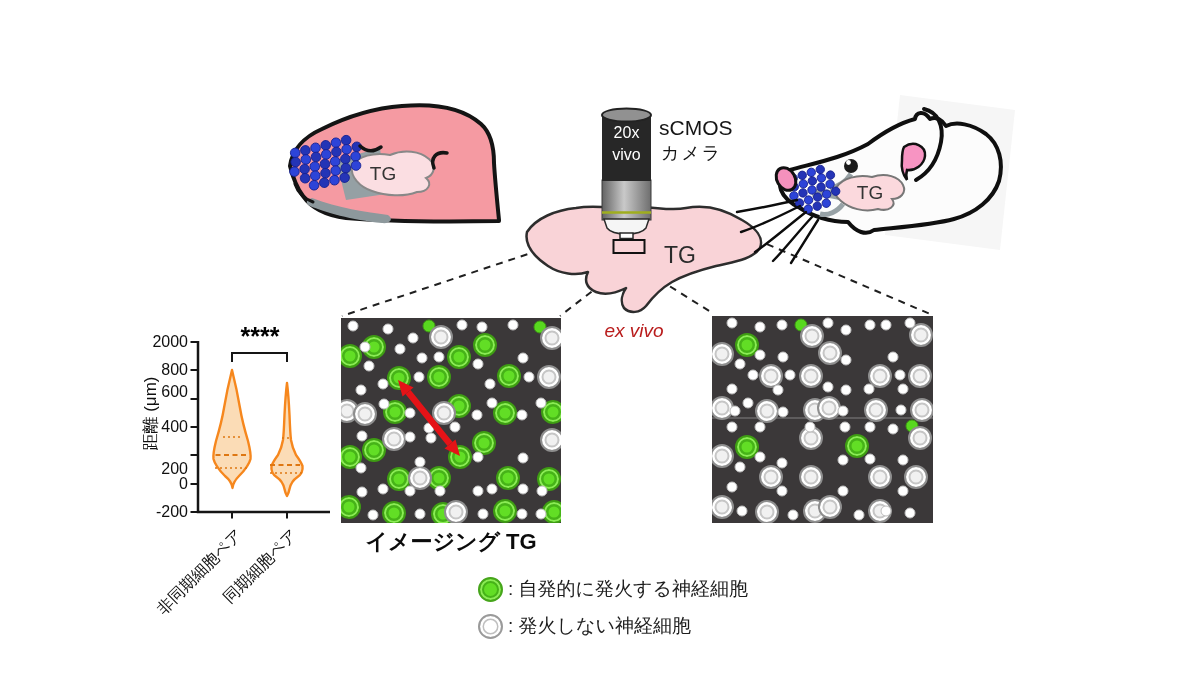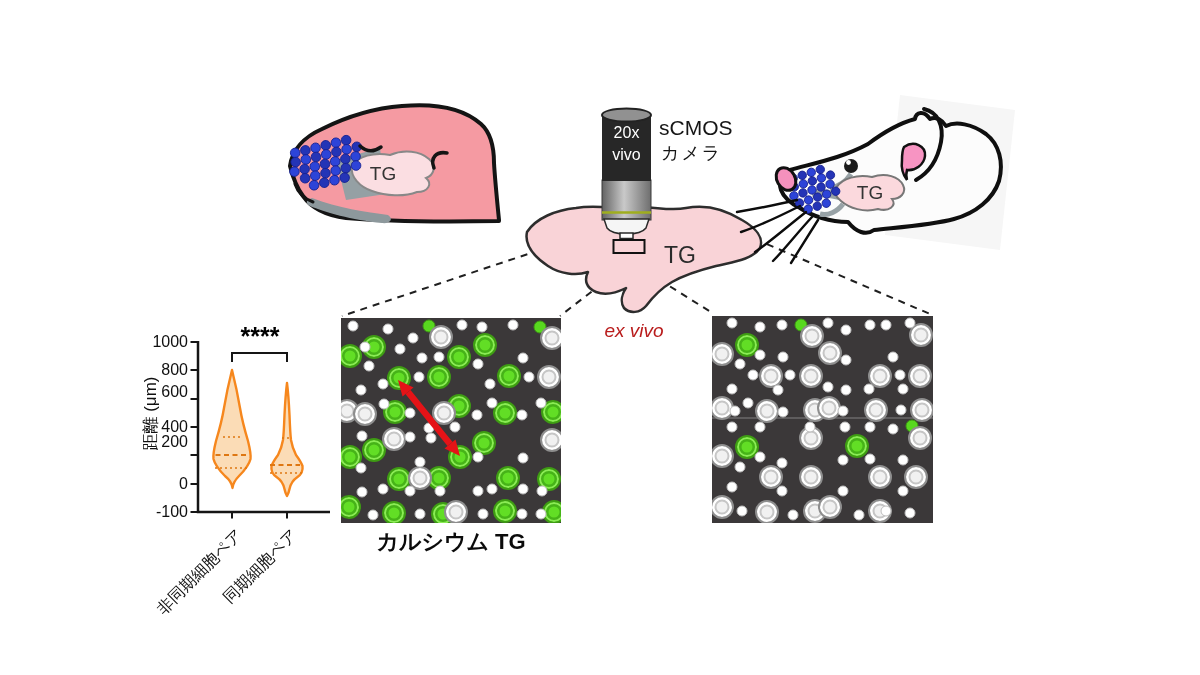--- a/index.html
+++ b/index.html
@@ -395,32 +395,42 @@
   <div class="txt" id="camera-line1">sCMOS</div>
   <div class="txt" id="camera-line2">カメラ</div>
   <div class="txt" id="tissue-label">TG</div>
   <div class="txt" id="tg-newborn">TG</div>
   <div class="txt" id="tg-adult">TG</div>
 
   <div id="center-caption">
     <div class="l1">ex vivo</div>
   </div>
 
-  <div class="panel-caption" id="caption-newborn">カルシウム TG</div>
+  <div class="panel-caption" id="caption-newborn">イメージング TG</div>
 
   <div class="txt" id="stars">****</div>
   <div class="txt" id="ylabel">距離 (μm)</div>
   <div id="ytick-layer">
-      <div class="ytick" style="top: 333px;">1000</div>
+      <div class="ytick" style="top: 333px;">2000</div>
       <div class="ytick" style="top: 361.333px;">800</div>
       <div class="ytick" style="top: 383px;">600</div>
       <div class="ytick" style="top: 418px;">400</div>
-      <div class="ytick" style="top: 433px;">200</div>
+      <div class="ytick" style="top: 460px;">200</div>
       <div class="ytick" style="top: 474.667px;">0</div>
-      <div class="ytick" style="top: 503px;">-100</div>
+      <div class="ytick" style="top: 503px;">-200</div>
     </div>
   <div id="xcat-layer">
       <div class="xcat" style="left: 90px; top: 522px;">非同期細胞ペア</div>
       <div class="xcat" style="left: 145px; top: 522px;">同期細胞ペア</div>
     </div>
 
+  <div id="legend">
+    <div class="legend-row">
+      <span class="licon g"></span>
+      <span class="legend-text">: 自発的に発火する神経細胞</span>
+    </div>
+    <div class="legend-row">
+      <span class="licon w"></span>
+      <span class="legend-text">: 発火しない神経細胞</span>
+    </div>
+  </div>
 
 </div>
 
 </body></html>

